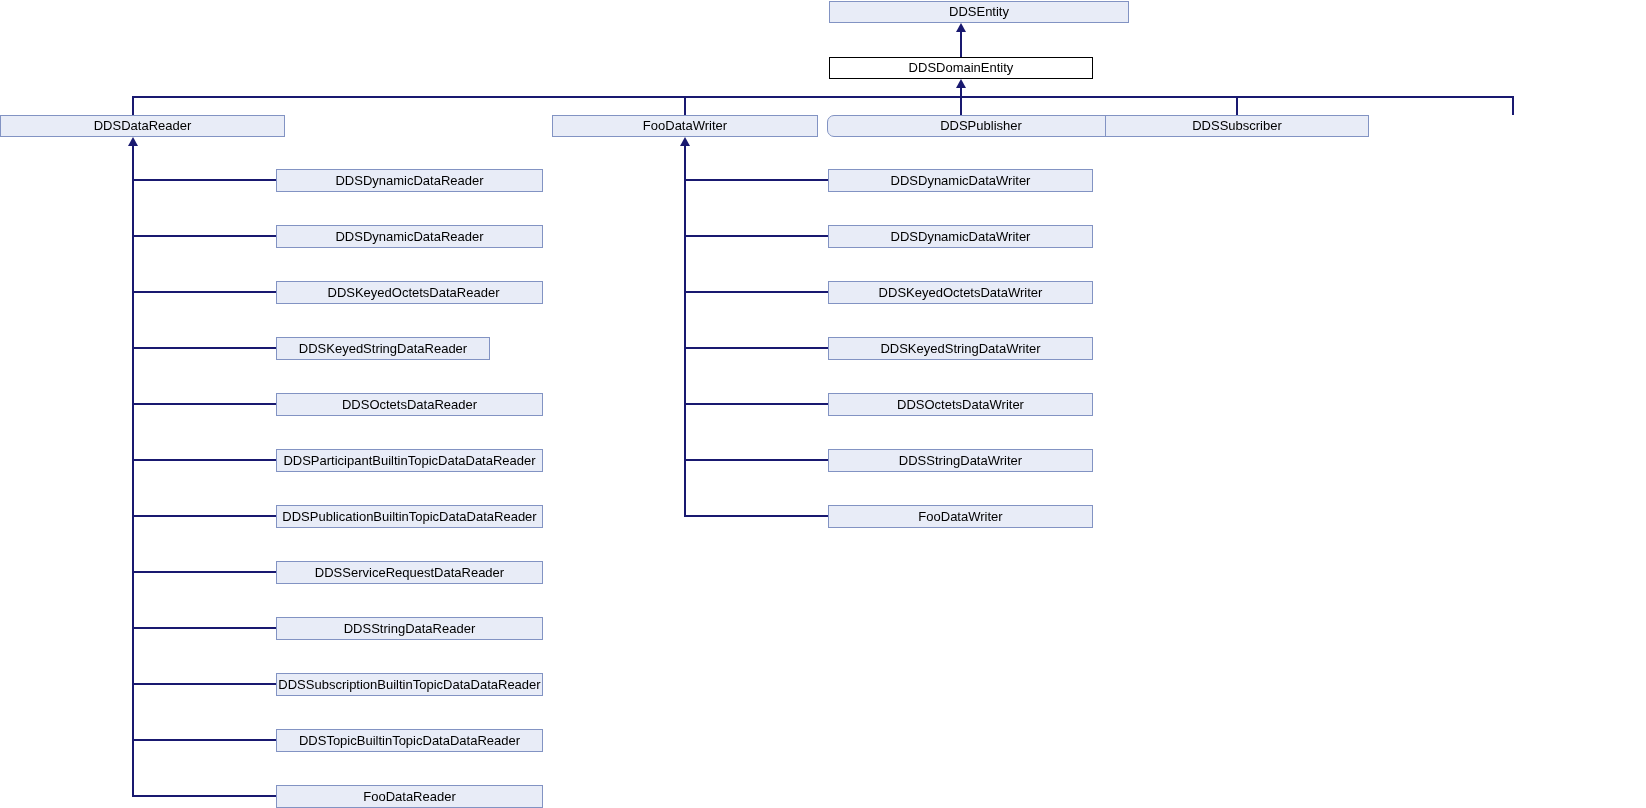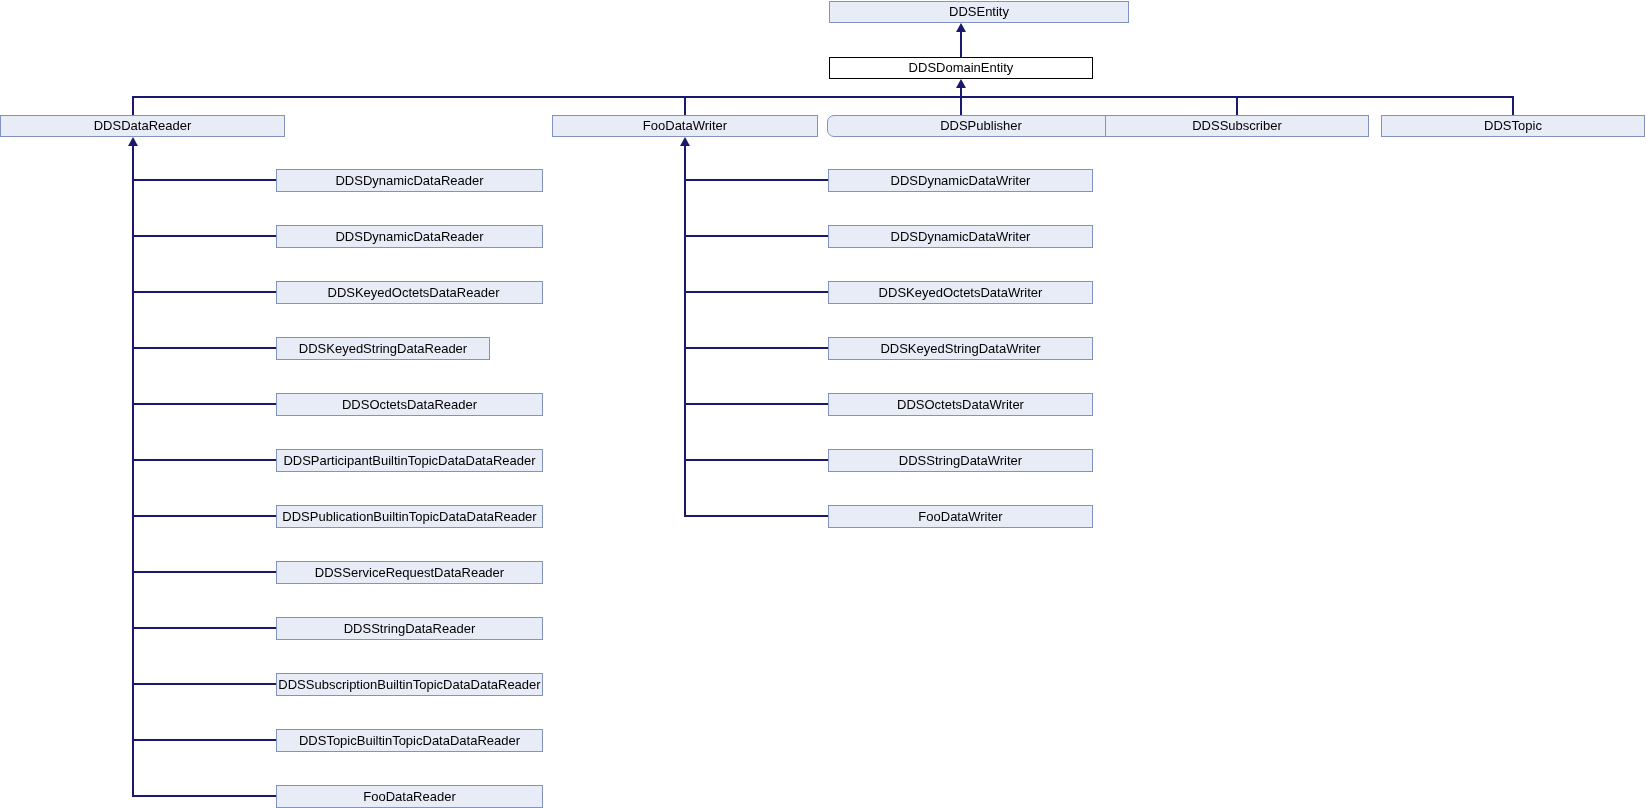--- a/index.html
+++ b/index.html
@@ -93,21 +93,20 @@
   <div class="edge-h" style="left:684px;top:459px;width:144px;"></div>
   <div class="edge-h" style="left:684px;top:515px;width:144px;"></div>
 
   <div class="node toprow" style="left:829px;top:1px;width:300px;">DDSEntity</div>
   <div class="node focus" style="left:829px;top:57px;width:264px;">DDSDomainEntity</div>
 
   <div class="node toprow" style="left:0px;top:115px;width:285px;">DDSDataReader</div>
   <div class="node toprow" style="left:552px;top:115px;width:266px;">FooDataWriter</div>
   <div class="node toprow" style="left:827px;top:115px;width:308px;border-radius:7px;">DDSPublisher</div>
   <div class="node toprow" style="left:1105px;top:115px;width:264px;">DDSSubscriber</div>
-  <div class="node toprow" style="left:1381px;top:115px;width:264px;">DDSTopic</div>
 
   <div class="node" style="left:276px;top:169px;width:267px;">DDSDynamicDataReader</div>
   <div class="node" style="left:276px;top:225px;width:267px;">DDSDynamicDataReader</div>
   <div class="node" style="left:276px;top:281px;width:267px;padding-left:8px;">DDSKeyedOctetsDataReader</div>
   <div class="node" style="left:276px;top:337px;width:214px;">DDSKeyedStringDataReader</div>
   <div class="node" style="left:276px;top:393px;width:267px;">DDSOctetsDataReader</div>
   <div class="node" style="left:276px;top:449px;width:267px;">DDSParticipantBuiltinTopicDataDataReader</div>
   <div class="node" style="left:276px;top:505px;width:267px;">DDSPublicationBuiltinTopicDataDataReader</div>
   <div class="node" style="left:276px;top:561px;width:267px;">DDSServiceRequestDataReader</div>
   <div class="node" style="left:276px;top:617px;width:267px;">DDSStringDataReader</div>

